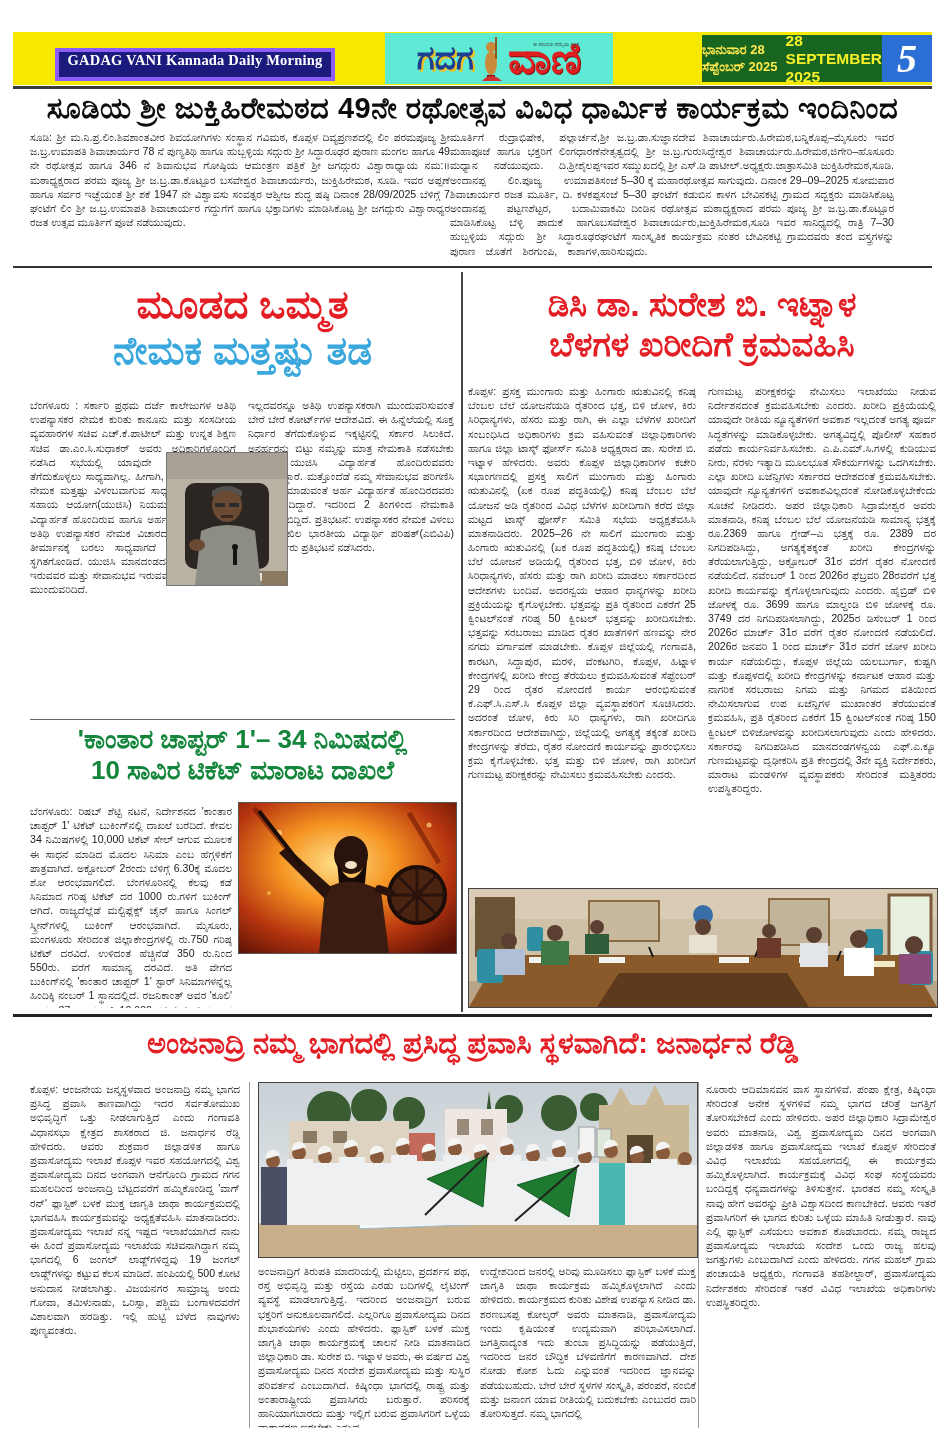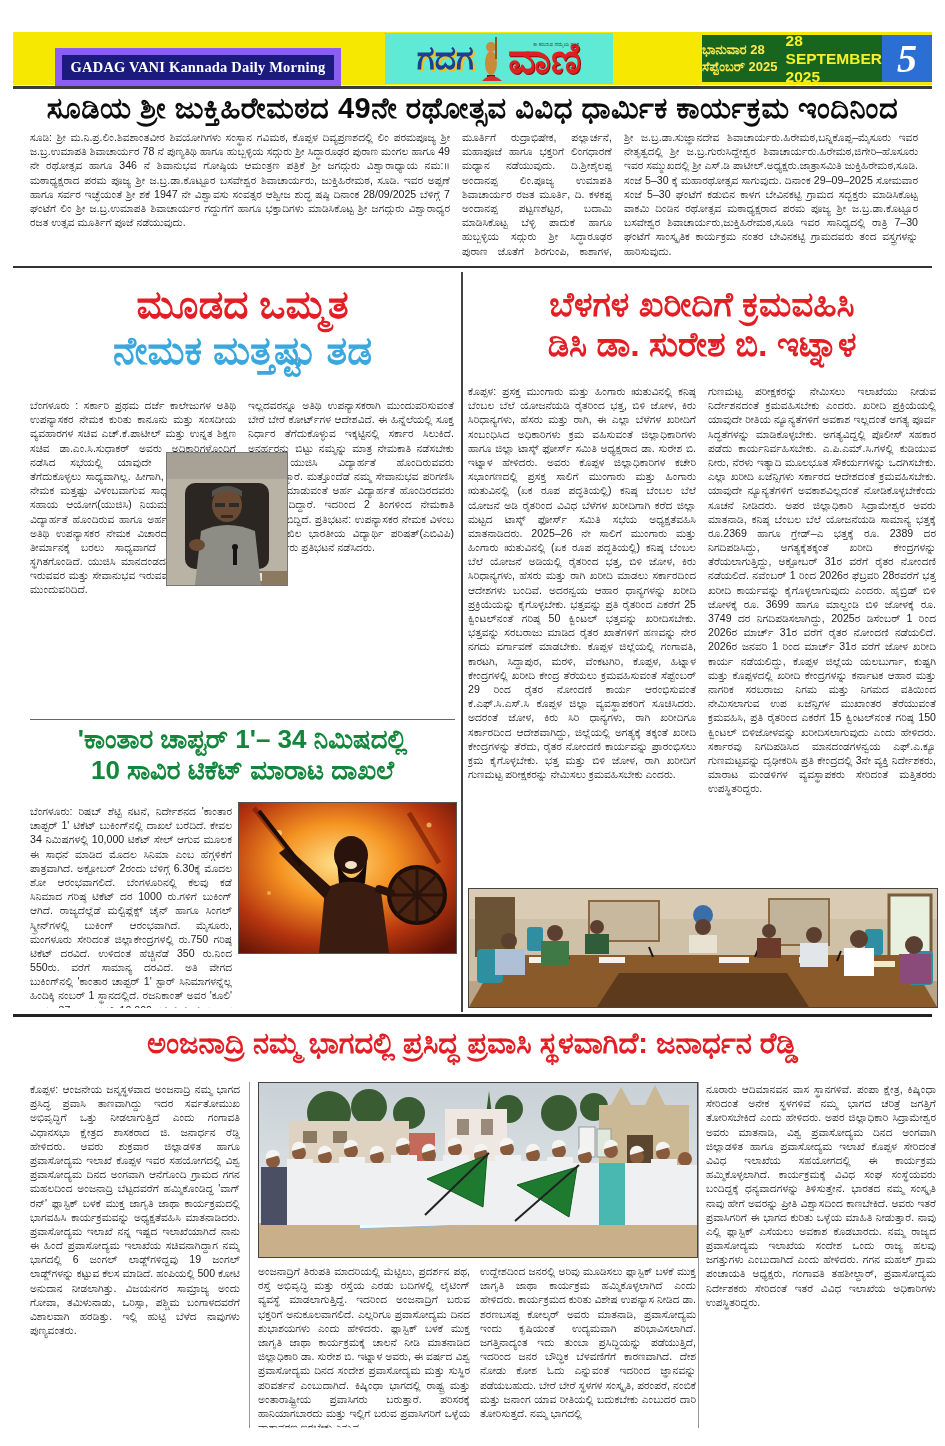--- a/index.html
+++ b/index.html
@@ -1,21 +1,21 @@
 <!DOCTYPE html>
 <html><head>
 <meta charset="utf-8">
 <style>
   html,body{margin:0;padding:0;background:#e9e9e9;}
   .page{position:relative;width:945px;height:1446px;background:#ffffff;margin:0 auto;
         font-family:"Liberation Sans","DejaVu Sans",sans-serif;color:#1a1a1a;overflow:hidden;}
   
   .band{position:absolute;left:13px;top:32px;width:919px;height:53px;background:#f6e800;}
   .nameplate{position:absolute;left:42px;top:16px;width:272px;height:25px;background:#1b1b7e;
-             border:7px solid #8b5cf6;display:flex;align-items:center;justify-content:center;}
+             border:4px solid #8b5cf6;display:flex;align-items:flex-start;justify-content:center;}
   .nameplate span{color:#ffffff;font-weight:bold;font-size:14.5px;font-family:"Liberation Serif","DejaVu Serif",serif;letter-spacing:.2px;}
   .logobox{position:absolute;left:372px;top:1px;width:228px;height:51px;background:#5eead4;
            display:flex;align-items:center;justify-content:center;gap:4px;}
   .logo-w1{font-size:33px;font-weight:900;color:#1c3f94;text-shadow:2px 2px 0 #f0c020;}
   .logo-w2{font-size:43px;font-weight:900;color:#e02020;text-shadow:1px 1px 0 #8a0c0c;}
   .logo-mid{width:26px;height:48px;}
   .logo-tag{position:absolute;top:9px;right:22px;font-size:5px;color:#333;width:70px;text-align:center;line-height:1.1;}
   .datebox{position:absolute;left:689px;top:3px;width:180px;height:47px;background:#17651f;
            display:flex;flex-direction:row;align-items:center;justify-content:space-between;}
   .date-kn{color:#ffe94d;font-size:13px;font-weight:bold;line-height:1.25;}
@@ -62,21 +62,21 @@
       <span class="date-kn">ಭಾನುವಾರ 28 ಸೆಪ್ಟೆಂಬರ್ 2025</span>
       <span class="date-en">28 SEPTEMBER 2025</span>
     </div>
     <div class="pagenumbox">
       <span>5</span>
     </div>
   </div>
   <div class="toprule"></div>
 
   <div class="lead-head">ಸೂಡಿಯ ಶ್ರೀ ಜುಕ್ತಿಹಿರೇಮಠದ 49ನೇ ರಥೋತ್ಸವ ವಿವಿಧ ಧಾರ್ಮಿಕ ಕಾರ್ಯಕ್ರಮ ಇಂದಿನಿಂದ</div>
-  <div class="cols" style="left:30px;top:130px;width:888px;height:132px;gap:12px;">
+  <div class="cols" style="left:30px;top:130px;width:888px;height:132px;">
     <div class="bodytxt" style="width:420px;height:132px;">ಸೂಡಿ: ಶ್ರೀ ಮ.ನಿ.ಪ್ರ.ಲಿಂ.ಶಿವಶಾಂತವೀರ ಶಿವಯೋಗಿಗಳು ಸಂಸ್ಥಾನ ಗವಿಮಠ, ಕೊಪ್ಪಳ ದಿವ್ಯಪ್ರಣಶದಲ್ಲಿ ಲಿಂ ಪರಮಪೂಜ್ಯ ಶ್ರೀ ಜ.ಬ್ರ.ಉಮಾಪತಿ ಶಿವಾಚಾರ್ಯರ 78 ನೆ ಪುಣ್ಯತಿಥಿ ಹಾಗೂ ಹುಬ್ಬಳ್ಳಿಯ ಸದ್ಗುರು ಶ್ರೀ ಸಿದ್ಧಾರೂಢರ ಪುರಾಣ ಮಂಗಲ ಹಾಗೂ 49 ನೇ ರಥೋತ್ಸವ ಹಾಗೂ 346 ನೆ ಶಿವಾನುಭವ ಗೋಷ್ಠಿಯ ಆಮಂತ್ರಣ ಪತ್ರಿಕೆ ಶ್ರೀ ಜಗದ್ಗುರು ವಿಶ್ವಾರಾಧ್ಯಾಯ ನಮ:॥ ಮಠಾಧ್ಯಕ್ಷರಾದ ಪರಮ ಪೂಜ್ಯ ಶ್ರೀ ಜ.ಬ್ರ.ಡಾ.ಕೊಟ್ಟೂರ ಬಸವೇಶ್ವರ ಶಿವಾಚಾರ್ಯರು, ಜುಕ್ತಿಹಿರೇಮಠ, ಸೂಡಿ. ಇವರ ಅಪ್ಪಣೆ ಹಾಗೂ ಸರ್ವರ ಇಚ್ಛೆಯಂತೆ ಶ್ರೀ ಶಕೆ 1947 ನೇ ವಿಶ್ವಾವಸು ಸಂವತ್ಸರ ಆಶ್ವೀಜ ಶುದ್ಧ ಷಷ್ಠಿ ದಿನಾಂಕ 28/09/2025 ಬೆಳಿಗ್ಗೆ 7 ಘಂಟೆಗೆ ಲಿಂ ಶ್ರೀ ಜ.ಬ್ರ.ಉಮಾಪತಿ ಶಿವಾಚಾರ್ಯರ ಗದ್ದುಗೆಗೆ ಹಾಗೂ ಭಕ್ತಾದಿಗಳು ಮಾಡಿಸಿಕೊಟ್ಟ ಶ್ರೀ ಜಗದ್ಗುರು ವಿಶ್ವಾರಾಧ್ಯರ ರಜತ ಉತ್ಸವ ಮೂರ್ತಿಗೆ ಪೂಜೆ ನಡೆಯುವುದು.</div>
     <div class="bodytxt" style="width:150px;height:132px;">ಮೂರ್ತಿಗೆ ರುದ್ರಾಭಿಷೇಕ, ಪಲ್ಲಾರ್ಚನೆ, ಮಹಾಪೂಜೆ ಹಾಗೂ ಭಕ್ತರಿಗೆ ಲಿಂಗಧಾರಣೆ ಮಧ್ಯಾನ ನಡೆಯುವುದು. ದಿ.ಶ್ರೀಶೈಲಪ್ಪ ಅಂದಾನಪ್ಪ ಲಿಂ.ಪೂಜ್ಯ ಉಮಾಪತಿ ಶಿವಾಚಾರ್ಯರ ರಜತ ಮೂರ್ತಿ, ದಿ. ಕಳಕಪ್ಪ ಅಂದಾನಪ್ಪ ಪಟ್ಟಣಶೆಟ್ಟರ, ಬದಾಮಿ ಮಾಡಿಸಿಕೊಟ್ಟ ಬೆಳ್ಳಿ ಪಾದುಕೆ ಹಾಗೂ ಹುಬ್ಬಳ್ಳಿಯ ಸದ್ಗುರು ಶ್ರೀ ಸಿದ್ಧಾರೂಢರ ಪುರಾಣ ಜೊತೆಗೆ ಶಿರಗುಂಪಿ, ಕಾಶಾಗಳ, ಬೇವಿನಕಟ್ಟಿ, ದ್ಯಾಮುಣಸಿ ಗ್ರಾಮದ ದೈವದವರು ತಂದ ರಥದ ಕಳಸ, ಹಗ್ಗ, ವಕಮಿದಿಂಡು, ಛತ್ರ–ಚಾಮರಗಳು ಭಜನಾ ಮೇಳ, ಡೊಳ್ಳು ವಾದ್ಯಗಳ ಮೆರವಣಿಗೆಯೊಂದಿಗೆ ಶ್ರೀಮಠಕ್ಕೆ ಬರಮಾಡಿಕೊಳ್ಳುವುದು. ಮಧ್ಯಾನ 2–00 ಘಂಟೆಗೆ ಧರ್ಮ ಸಮಾರಂಭ –346ನೇ ಶಿವಾನುಭವ–ಪುರಾಣಮಂಗಲ ಮತ್ತು ಜಂಗಮ ಮಠಗಳಿಗೆ ಅಯ್ಯಾಚಾರ ಮಧ್ಯಾನ 12–00 ಘಂಟೆಗೆ ಮಹಾಗಣಾರಾಧನೆ ನಡೆಯುವುದು.</div>
     <div class="bodytxt" style="width:294px;height:132px;">ಶ್ರೀ ಜ.ಬ್ರ.ಡಾ.ಸುಜ್ಞಾನದೇವ ಶಿವಾಚಾರ್ಯರು.ಹಿರೇಮಠ,ಬನ್ನಿಕೊಪ್ಪ–ಮೈಸೂರು ಇವರ ನೇತೃತ್ವದಲ್ಲಿ ಶ್ರೀ ಜ.ಬ್ರ.ಗುರುಸಿದ್ದೇಶ್ವರ ಶಿವಾಚಾರ್ಯರು.ಹಿರೇಮಠ,ಜಿಗೇರಿ–ಹೊಸೂರು ಇವರ ಸಮ್ಮುಖದಲ್ಲಿ ಶ್ರೀ ಎಸ್.ಡಿ ಪಾಟೀಲ್.ಅಧ್ಯಕ್ಷರು.ಜಾತ್ರಾಸಮಿತಿ ಜುಕ್ತಿಹಿರೇಮಠ,ಸೂಡಿ. ಸಂಜೆ 5–30 ಕ್ಕೆ ಮಹಾರಥೋತ್ಸವ ಸಾಗುವುದು. ದಿನಾಂಕ 29–09–2025 ಸೋಮವಾರ ಸಂಜೆ 5–30 ಘಂಟೆಗೆ ಕಡುಬಿನ ಕಾಳಗ ಬೇವಿನಕಟ್ಟಿ ಗ್ರಾಮದ ಸದ್ಭಕ್ತರು ಮಾಡಿಸಿಕೊಟ್ಟ ವಾಕಮಿ ದಿಂಡಿನ ರಥೋತ್ಸವ ಮಠಾಧ್ಯಕ್ಷರಾದ ಪರಮ ಪೂಜ್ಯ ಶ್ರೀ ಜ.ಬ್ರ.ಡಾ.ಕೊಟ್ಟೂರ ಬಸವೇಶ್ವರ ಶಿವಾಚಾರ್ಯರು,ಜುಕ್ತಿಹಿರೇಮಠ,ಸೂಡಿ ಇವರ ಸಾನಿಧ್ಯದಲ್ಲಿ ರಾತ್ರಿ 7–30 ಘಂಟೆಗೆ ಸಾಂಸ್ಕೃತಿಕ ಕಾರ್ಯಕ್ರಮ ನಂತರ ಬೇವಿನಕಟ್ಟಿ ಗ್ರಾಮದವರು ತಂದ ವಸ್ತ್ರಗಳನ್ನು ಹಾರಿಸುವುದು.</div>
   </div>
   <div class="hrule" style="left:13px;top:266px;width:919px;height:2px;"></div>
   <div class="vrule" style="left:461px;top:272px;width:2px;height:740px;"></div>
 
   <div style="position:absolute;left:30px;top:282px;width:425px;">
     <span class="h2line" style="font-size:39px;color:#e31e24;">ಮೂಡದ ಒಮ್ಮತ</span>
     <span class="h2line" style="font-size:39px;color:#3aa7dd;">ನೇಮಕ ಮತ್ತಷ್ಟು ತಡ</span>
@@ -131,22 +131,22 @@
       <path d="M80 150 L86 86 Q112 70 142 88 L150 150 Z" fill="#3a1d10"></path>
       <path d="M92 84 L48 44 L40 50 L86 96 Z" fill="#2a130c"></path>
       <path d="M20 8 L62 62" stroke="#1c0d08" stroke-width="4"></path>
       <circle cx="178" cy="92" r="28" fill="#4a2410" stroke="#1c0d08" stroke-width="4"></circle>
       <path d="M178 64 V120 M150 92 H206 M158 72 L198 112 M198 72 L158 112" stroke="#2a130c" stroke-width="3"></path>
       <path d="M140 86 L152 90" stroke="#2a130c" stroke-width="8" stroke-linecap="round"></path>
     </svg>
   </div>
 
   <div style="position:absolute;left:468px;top:284px;width:468px;">
+    <span class="h2line" style="font-size:34px;color:#e31e24;">ಡಿಸಿ ಡಾ. ಸುರೇಶ ಬಿ. ಇಟ್ನಾಳ</span>
     <span class="h2line" style="font-size:34px;color:#e31e24;">ಬೆಳಗಳ ಖರೀದಿಗೆ ಕ್ರಮವಹಿಸಿ</span>
-    <span class="h2line" style="font-size:34px;color:#e31e24;">ಡಿಸಿ ಡಾ. ಸುರೇಶ ಬಿ. ಇಟ್ನಾಳ</span>
   </div>
   <div class="cols" style="left:468px;top:384px;width:468px;height:500px;gap:12px;">
     <div class="bodytxt" style="width:228px;height:500px;">ಕೊಪ್ಪಳ: ಪ್ರಸಕ್ತ ಮುಂಗಾರು ಮತ್ತು ಹಿಂಗಾರು ಋತುವಿನಲ್ಲಿ ಕನಿಷ್ಠ ಬೆಂಬಲ ಬೆಲೆ ಯೋಜನೆಯಡಿ ರೈತರಿಂದ ಭತ್ತ, ಬಿಳಿ ಜೋಳ, ಕಿರು ಸಿರಿಧಾನ್ಯಗಳು, ಹೆಸರು ಮತ್ತು ರಾಗಿ, ಈ ಎಲ್ಲಾ ಬೆಳೆಗಳ ಖರೀದಿಗೆ ಸಂಬಂಧಿಸಿದ ಅಧಿಕಾರಿಗಳು ಕ್ರಮ ವಹಿಸುವಂತೆ ಜಿಲ್ಲಾಧಿಕಾರಿಗಳು ಹಾಗೂ ಜಿಲ್ಲಾ ಟಾಸ್ಕ್ ಫೋರ್ಸ್ ಸಮಿತಿ ಅಧ್ಯಕ್ಷರಾದ ಡಾ. ಸುರೇಶ ಬಿ. ಇಟ್ನಾಳ ಹೇಳಿದರು. ಅವರು ಕೊಪ್ಪಳ ಜಿಲ್ಲಾಧಿಕಾರಿಗಳ ಕಚೇರಿ ಸಭಾಂಗಣದಲ್ಲಿ ಪ್ರಸಕ್ತ ಸಾಲಿಗೆ ಮುಂಗಾರು ಮತ್ತು ಹಿಂಗಾರು ಋತುವಿನಲ್ಲಿ (ಏಕ ರೂಪ ಪದ್ಧತಿಯಲ್ಲಿ) ಕನಿಷ್ಠ ಬೆಂಬಲ ಬೆಲೆ ಯೋಜನೆ ಅಡಿ ರೈತರಿಂದ ವಿವಿಧ ಬೆಳೆಗಳ ಖರೀದಿಗಾಗಿ ಕರೆದ ಜಿಲ್ಲಾ ಮಟ್ಟದ ಟಾಸ್ಕ್ ಫೋರ್ಸ್ ಸಮಿತಿ ಸಭೆಯ ಅಧ್ಯಕ್ಷತೆವಹಿಸಿ ಮಾತನಾಡಿದರು. 2025–26 ನೇ ಸಾಲಿಗೆ ಮುಂಗಾರು ಮತ್ತು ಹಿಂಗಾರು ಋತುವಿನಲ್ಲಿ (ಏಕ ರೂಪ ಪದ್ಧತಿಯಲ್ಲಿ) ಕನಿಷ್ಠ ಬೆಂಬಲ ಬೆಲೆ ಯೋಜನೆ ಅಡಿಯಲ್ಲಿ ರೈತರಿಂದ ಭತ್ತ, ಬಿಳಿ ಜೋಳ, ಕಿರು ಸಿರಿಧಾನ್ಯಗಳು, ಹೆಸರು ಮತ್ತು ರಾಗಿ ಖರೀದಿ ಮಾಡಲು ಸರ್ಕಾರದಿಂದ ಆದೇಶಗಳು ಬಂದಿವೆ. ಅದರನ್ವಯ ಆಹಾರ ಧಾನ್ಯಗಳನ್ನು ಖರೀದಿ ಪ್ರಕ್ರಿಯೆಯನ್ನು ಕೈಗೊಳ್ಳಬೇಕು. ಭತ್ತವನ್ನು ಪ್ರತಿ ರೈತರಿಂದ ಎಕರೆಗೆ 25 ಕ್ವಿಂಟಲ್‌ನಂತೆ ಗರಿಷ್ಠ 50 ಕ್ವಿಂಟಲ್ ಭತ್ತವನ್ನು ಖರೀದಿಸಬೇಕು. ಭತ್ತವನ್ನು ಸರಬರಾಜು ಮಾಡಿದ ರೈತರ ಖಾತೆಗಳಿಗೆ ಹಣವನ್ನು ನೇರ ನಗದು ವರ್ಗಾವಣೆ ಮಾಡಬೇಕು. ಕೊಪ್ಪಳ ಜಿಲ್ಲೆಯಲ್ಲಿ ಗಂಗಾವತಿ, ಕಾರಟಗಿ, ಸಿದ್ದಾಪುರ, ಮರಳಿ, ವೆಂಕಟಗಿರಿ, ಕೊಪ್ಪಳ, ಹಿಟ್ನಾಳ ಕೇಂದ್ರಗಳಲ್ಲಿ ಖರೀದಿ ಕೇಂದ್ರ ತೆರೆಯಲು ಕ್ರಮವಹಿಸುವಂತೆ ಸೆಪ್ಟೆಂಬರ್ 29 ರಿಂದ ರೈತರ ನೋಂದಣಿ ಕಾರ್ಯ ಆರಂಭಿಸುವಂತೆ ಕೆ.ಎಫ್.ಸಿ.ಎಸ್.ಸಿ ಕೊಪ್ಪಳ ಜಿಲ್ಲಾ ವ್ಯವಸ್ಥಾಪಕರಿಗೆ ಸೂಚಿಸಿದರು. ಅದರಂತೆ ಜೋಳ, ಕಿರು ಸಿರಿ ಧಾನ್ಯಗಳು, ರಾಗಿ ಖರೀದಿಗೂ ಸರ್ಕಾರದಿಂದ ಆದೇಶವಾಗಿದ್ದು, ಜಿಲ್ಲೆಯಲ್ಲಿ ಅಗತ್ಯಕ್ಕೆ ತಕ್ಕಂತೆ ಖರೀದಿ ಕೇಂದ್ರಗಳನ್ನು ತೆರೆದು, ರೈತರ ನೋಂದಣಿ ಕಾರ್ಯವನ್ನು ಪ್ರಾರಂಭಿಸಲು ಕ್ರಮ ಕೈಗೊಳ್ಳಬೇಕು. ಭತ್ತ ಮತ್ತು ಬಿಳಿ ಜೋಳ, ರಾಗಿ ಖರೀದಿಗೆ ಗುಣಮಟ್ಟ ಪರೀಕ್ಷಕರನ್ನು ನೇಮಿಸಲು ಕ್ರಮವಹಿಸಬೇಕು ಎಂದರು.</div>
     <div class="bodytxt" style="width:228px;height:500px;">ಗುಣಮಟ್ಟ ಪರೀಕ್ಷಕರನ್ನು ನೇಮಿಸಲು ಇಲಾಖೆಯು ನೀಡುವ ನಿರ್ದೇಶನದಂತೆ ಕ್ರಮವಹಿಸಬೇಕು ಎಂದರು. ಖರೀದಿ ಪ್ರಕ್ರಿಯೆಯಲ್ಲಿ ಯಾವುದೇ ರೀತಿಯ ನ್ಯೂನ್ಯತೆಗಳಿಗೆ ಅವಕಾಶ ಇಲ್ಲದಂತೆ ಅಗತ್ಯ ಪೂರ್ವ ಸಿದ್ಧತೆಗಳನ್ನು ಮಾಡಿಕೊಳ್ಳಬೇಕು. ಅಗತ್ಯವಿದ್ದಲ್ಲಿ ಪೊಲೀಸ್ ಸಹಕಾರ ಪಡೆದು ಕಾರ್ಯನಿರ್ವಹಿಸಬೇಕು. ಎ.ಪಿ.ಎಮ್.ಸಿ.ಗಳಲ್ಲಿ ಕುಡಿಯುವ ನೀರು, ನೆರಳು ಇತ್ಯಾದಿ ಮೂಲಭೂತ ಸೌಕರ್ಯಗಳನ್ನು ಒದಗಿಸಬೇಕು. ಎಲ್ಲಾ ಖರೀದಿ ಏಜೆನ್ಸಿಗಳು ಸರ್ಕಾರದ ಆದೇಶದಂತೆ ಕ್ರಮವಹಿಸಬೇಕು. ಯಾವುದೇ ನ್ಯೂನ್ಯತೆಗಳಿಗೆ ಅವಕಾಶವಿಲ್ಲದಂತೆ ನೋಡಿಕೊಳ್ಳಬೇಕೆಂದು ಸೂಚನೆ ನೀಡಿದರು. ಅಪರ ಜಿಲ್ಲಾಧಿಕಾರಿ ಸಿದ್ರಾಮೇಶ್ವರ ಅವರು ಮಾತನಾಡಿ, ಕನಿಷ್ಠ ಬೆಂಬಲ ಬೆಲೆ ಯೋಜನೆಯಡಿ ಸಾಮಾನ್ಯ ಭತ್ತಕ್ಕೆ ರೂ.2369 ಹಾಗೂ ಗ್ರೇಡ್–ಎ ಭತ್ತಕ್ಕೆ ರೂ. 2389 ದರ ನಿಗದಿಪಡಿಸಿದ್ದು, ಅಗತ್ಯಕ್ಕೆತಕ್ಕಂತೆ ಖರೀದಿ ಕೇಂದ್ರಗಳನ್ನು ತೆರೆಯಲಾಗುತ್ತಿದ್ದು, ಅಕ್ಟೋಬರ್ 31ರ ವರೆಗೆ ರೈತರ ನೋಂದಣಿ ನಡೆಯಲಿದೆ. ನವೆಂಬರ್ 1 ರಿಂದ 2026ರ ಫೆಬ್ರವರಿ 28ರವರೆಗೆ ಭತ್ತ ಖರೀದಿ ಕಾರ್ಯವನ್ನು ಕೈಗೊಳ್ಳಲಾಗುವುದು ಎಂದರು. ಹೈಬ್ರಿಡ್ ಬಿಳಿ ಜೋಳಕ್ಕೆ ರೂ. 3699 ಹಾಗೂ ಮಾಲ್ದಂಡಿ ಬಿಳಿ ಜೋಳಕ್ಕೆ ರೂ. 3749 ದರ ನಿಗದಿಪಡಿಸಲಾಗಿದ್ದು, 2025ರ ಡಿಸೆಂಬರ್ 1 ರಿಂದ 2026ರ ಮಾರ್ಚ್ 31ರ ವರೆಗೆ ರೈತರ ನೋಂದಣಿ ನಡೆಯಲಿದೆ. 2026ರ ಜನವರಿ 1 ರಿಂದ ಮಾರ್ಚ್ 31ರ ವರೆಗೆ ಜೋಳ ಖರೀದಿ ಕಾರ್ಯ ನಡೆಯಲಿದ್ದು, ಕೊಪ್ಪಳ ಜಿಲ್ಲೆಯ ಯಲಬುರ್ಗಾ, ಕುಷ್ಟಗಿ ಮತ್ತು ಕೊಪ್ಪಳದಲ್ಲಿ ಖರೀದಿ ಕೇಂದ್ರಗಳನ್ನು ಕರ್ನಾಟಕ ಆಹಾರ ಮತ್ತು ನಾಗರಿಕ ಸರಬರಾಜು ನಿಗಮ ಮತ್ತು ನಿಗಮದ ವತಿಯಿಂದ ನೇಮಿಸಲಾಗುವ ಉಪ ಏಜೆನ್ಸಿಗಳ ಮುಖಾಂತರ ತೆರೆಯುವಂತೆ ಕ್ರಮವಹಿಸಿ, ಪ್ರತಿ ರೈತರಿಂದ ಎಕರೆಗೆ 15 ಕ್ವಿಂಟಲ್‌ನಂತೆ ಗರಿಷ್ಠ 150 ಕ್ವಿಂಟಲ್ ಬಿಳಿಜೋಳವನ್ನು ಖರೀದಿಸಲಾಗುವುದು ಎಂದು ಹೇಳಿದರು. ಸರ್ಕಾರವು ನಿಗದಿಪಡಿಸಿದ ಮಾನದಂಡಗಳನ್ವಯ ಎಫ್.ಎ.ಕ್ಯೂ ಗುಣಮಟ್ಟವನ್ನು ದೃಢೀಕರಿಸಿ ಪ್ರತಿ ಕೇಂದ್ರದಲ್ಲಿ 3ನೇ ವ್ಯಕ್ತಿ ನಿರ್ದೇಶಕರು, ಮಾರಾಟ ಮಂಡಳಿಗಳ ವ್ಯವಸ್ಥಾಪಕರು ಸೇರಿದಂತೆ ಮತ್ತಿತರರು ಉಪಸ್ಥಿತರಿದ್ದರು.</div>
   </div>
   <div class="photo-frame" style="left:468px;top:888px;width:468px;height:118px;border:1px solid #444;">
     <svg width="468" height="118" viewBox="0 0 468 118">
       <rect width="468" height="118" fill="#cfc0a8"></rect>
       <rect y="0" width="468" height="30" fill="#d9cbb4"></rect>
       <rect x="6" y="8" width="40" height="60" fill="#6b5436"></rect>

